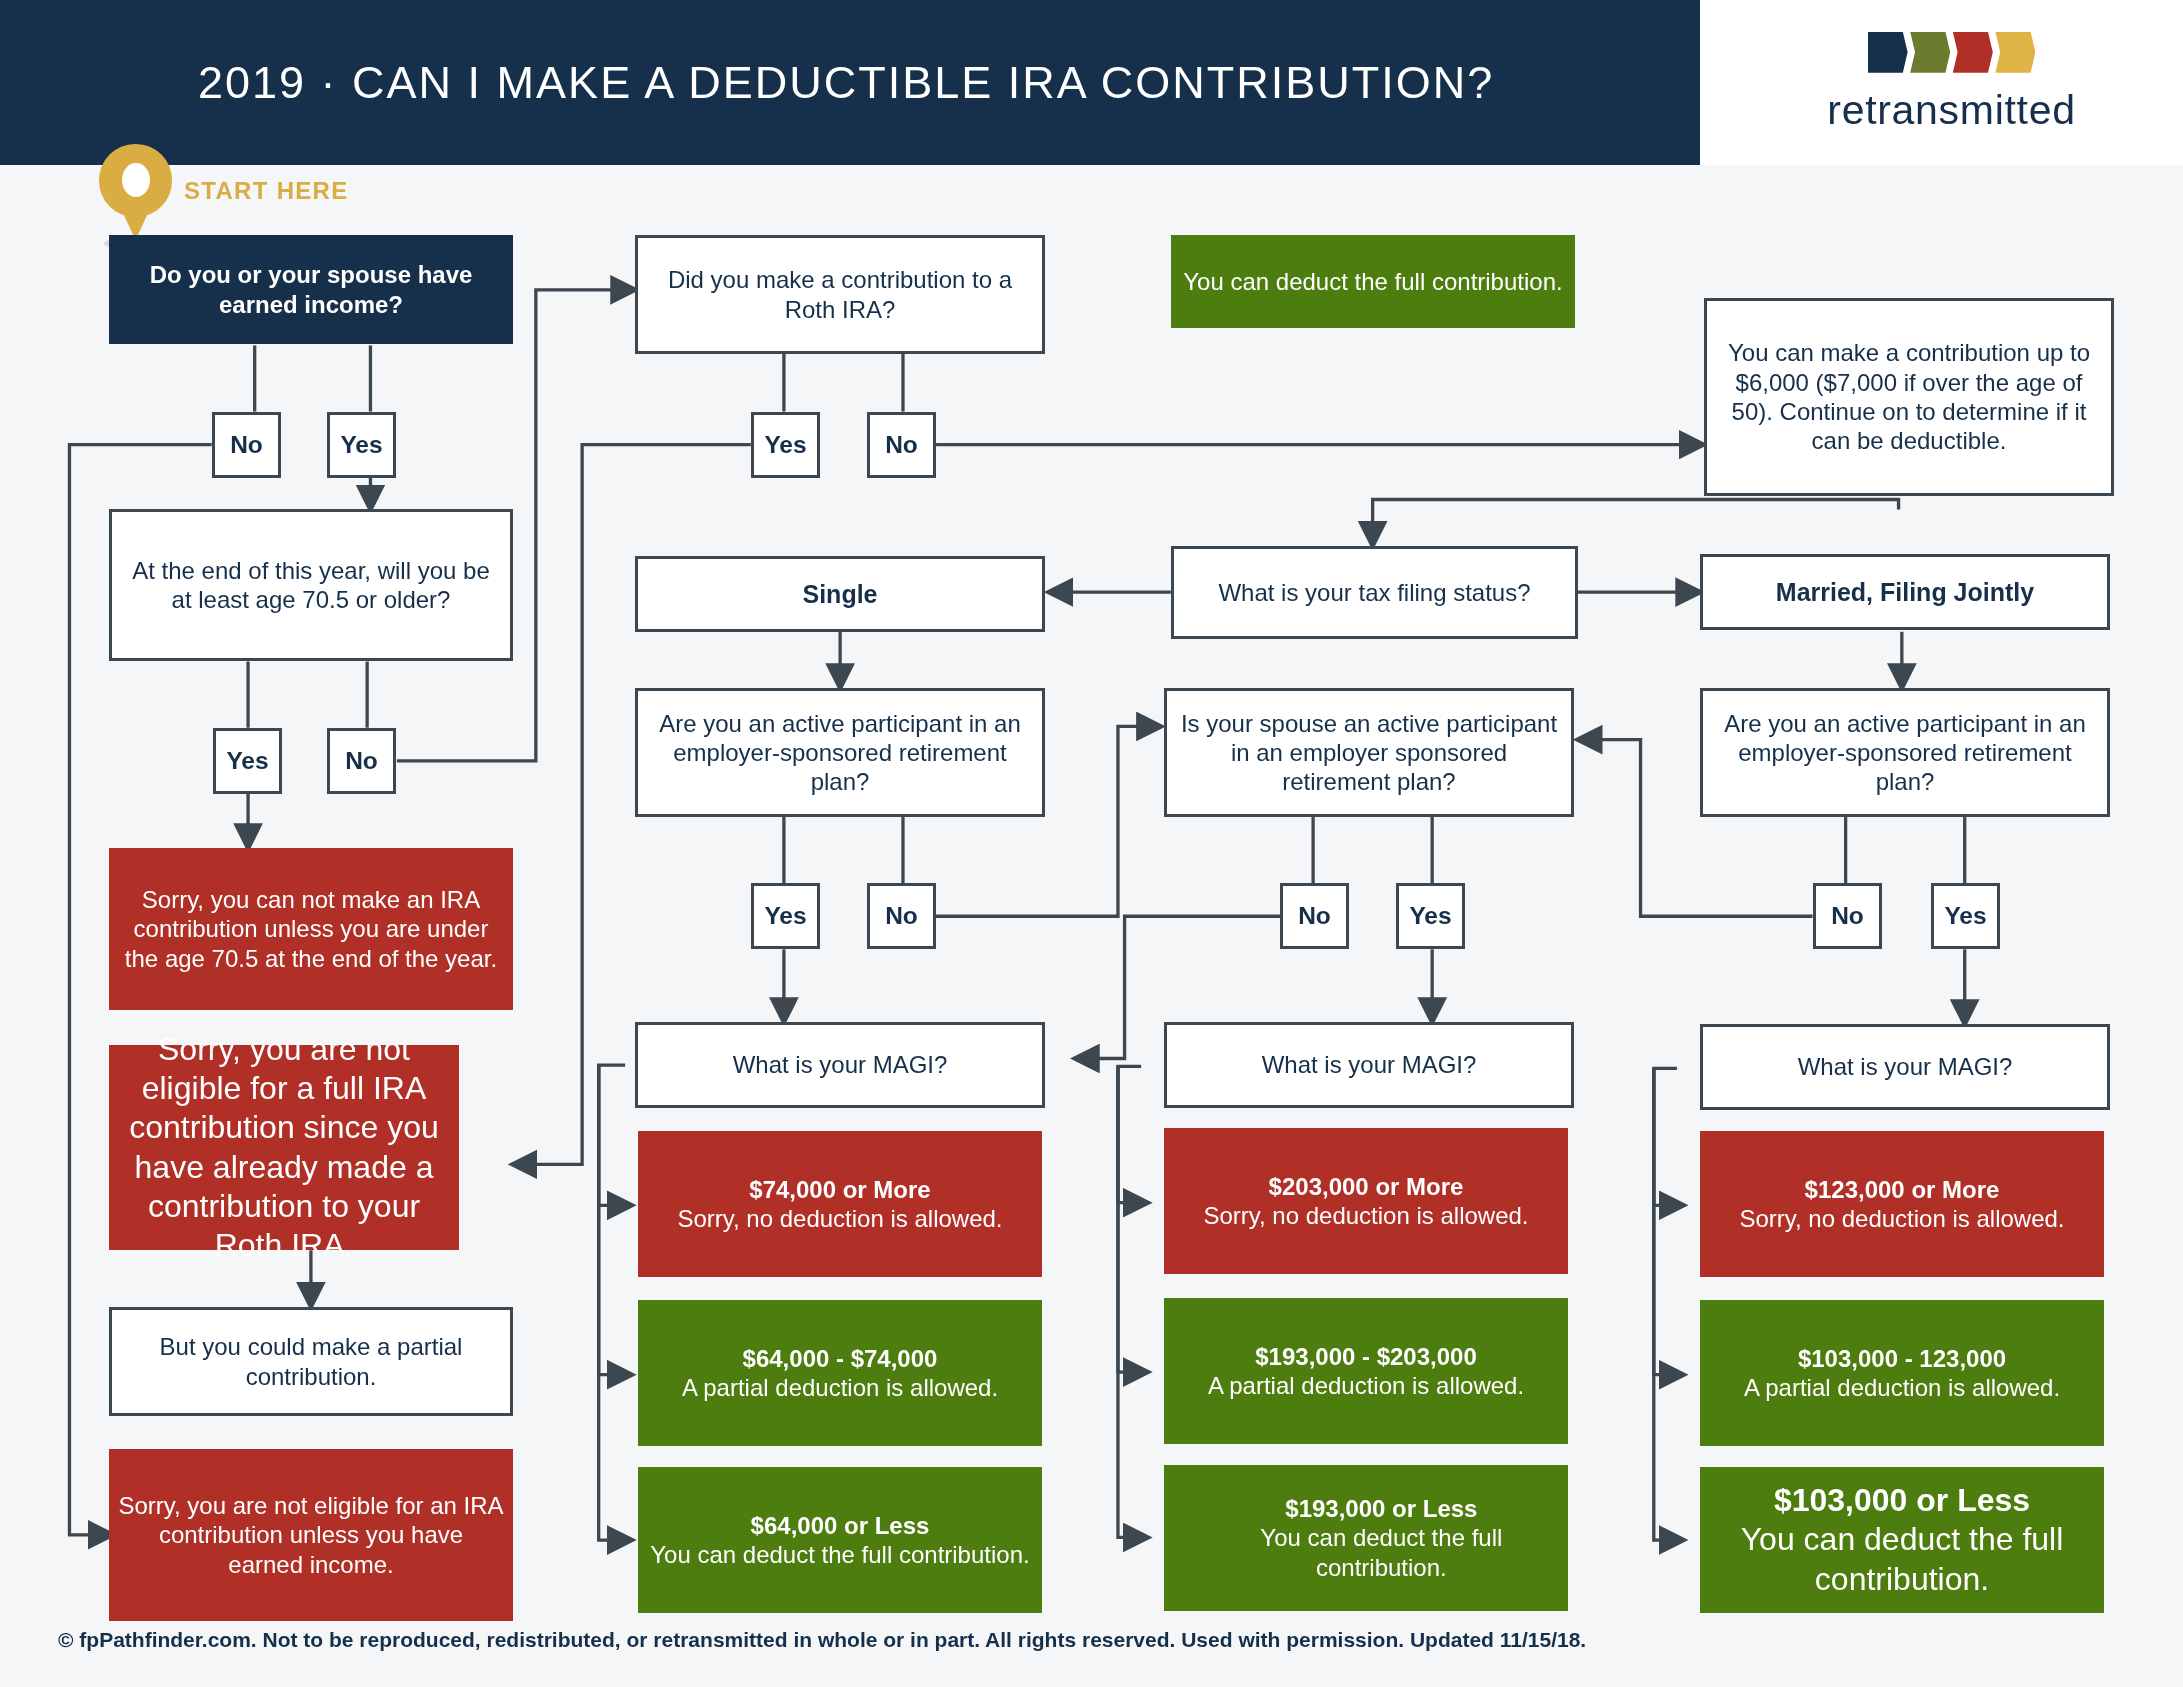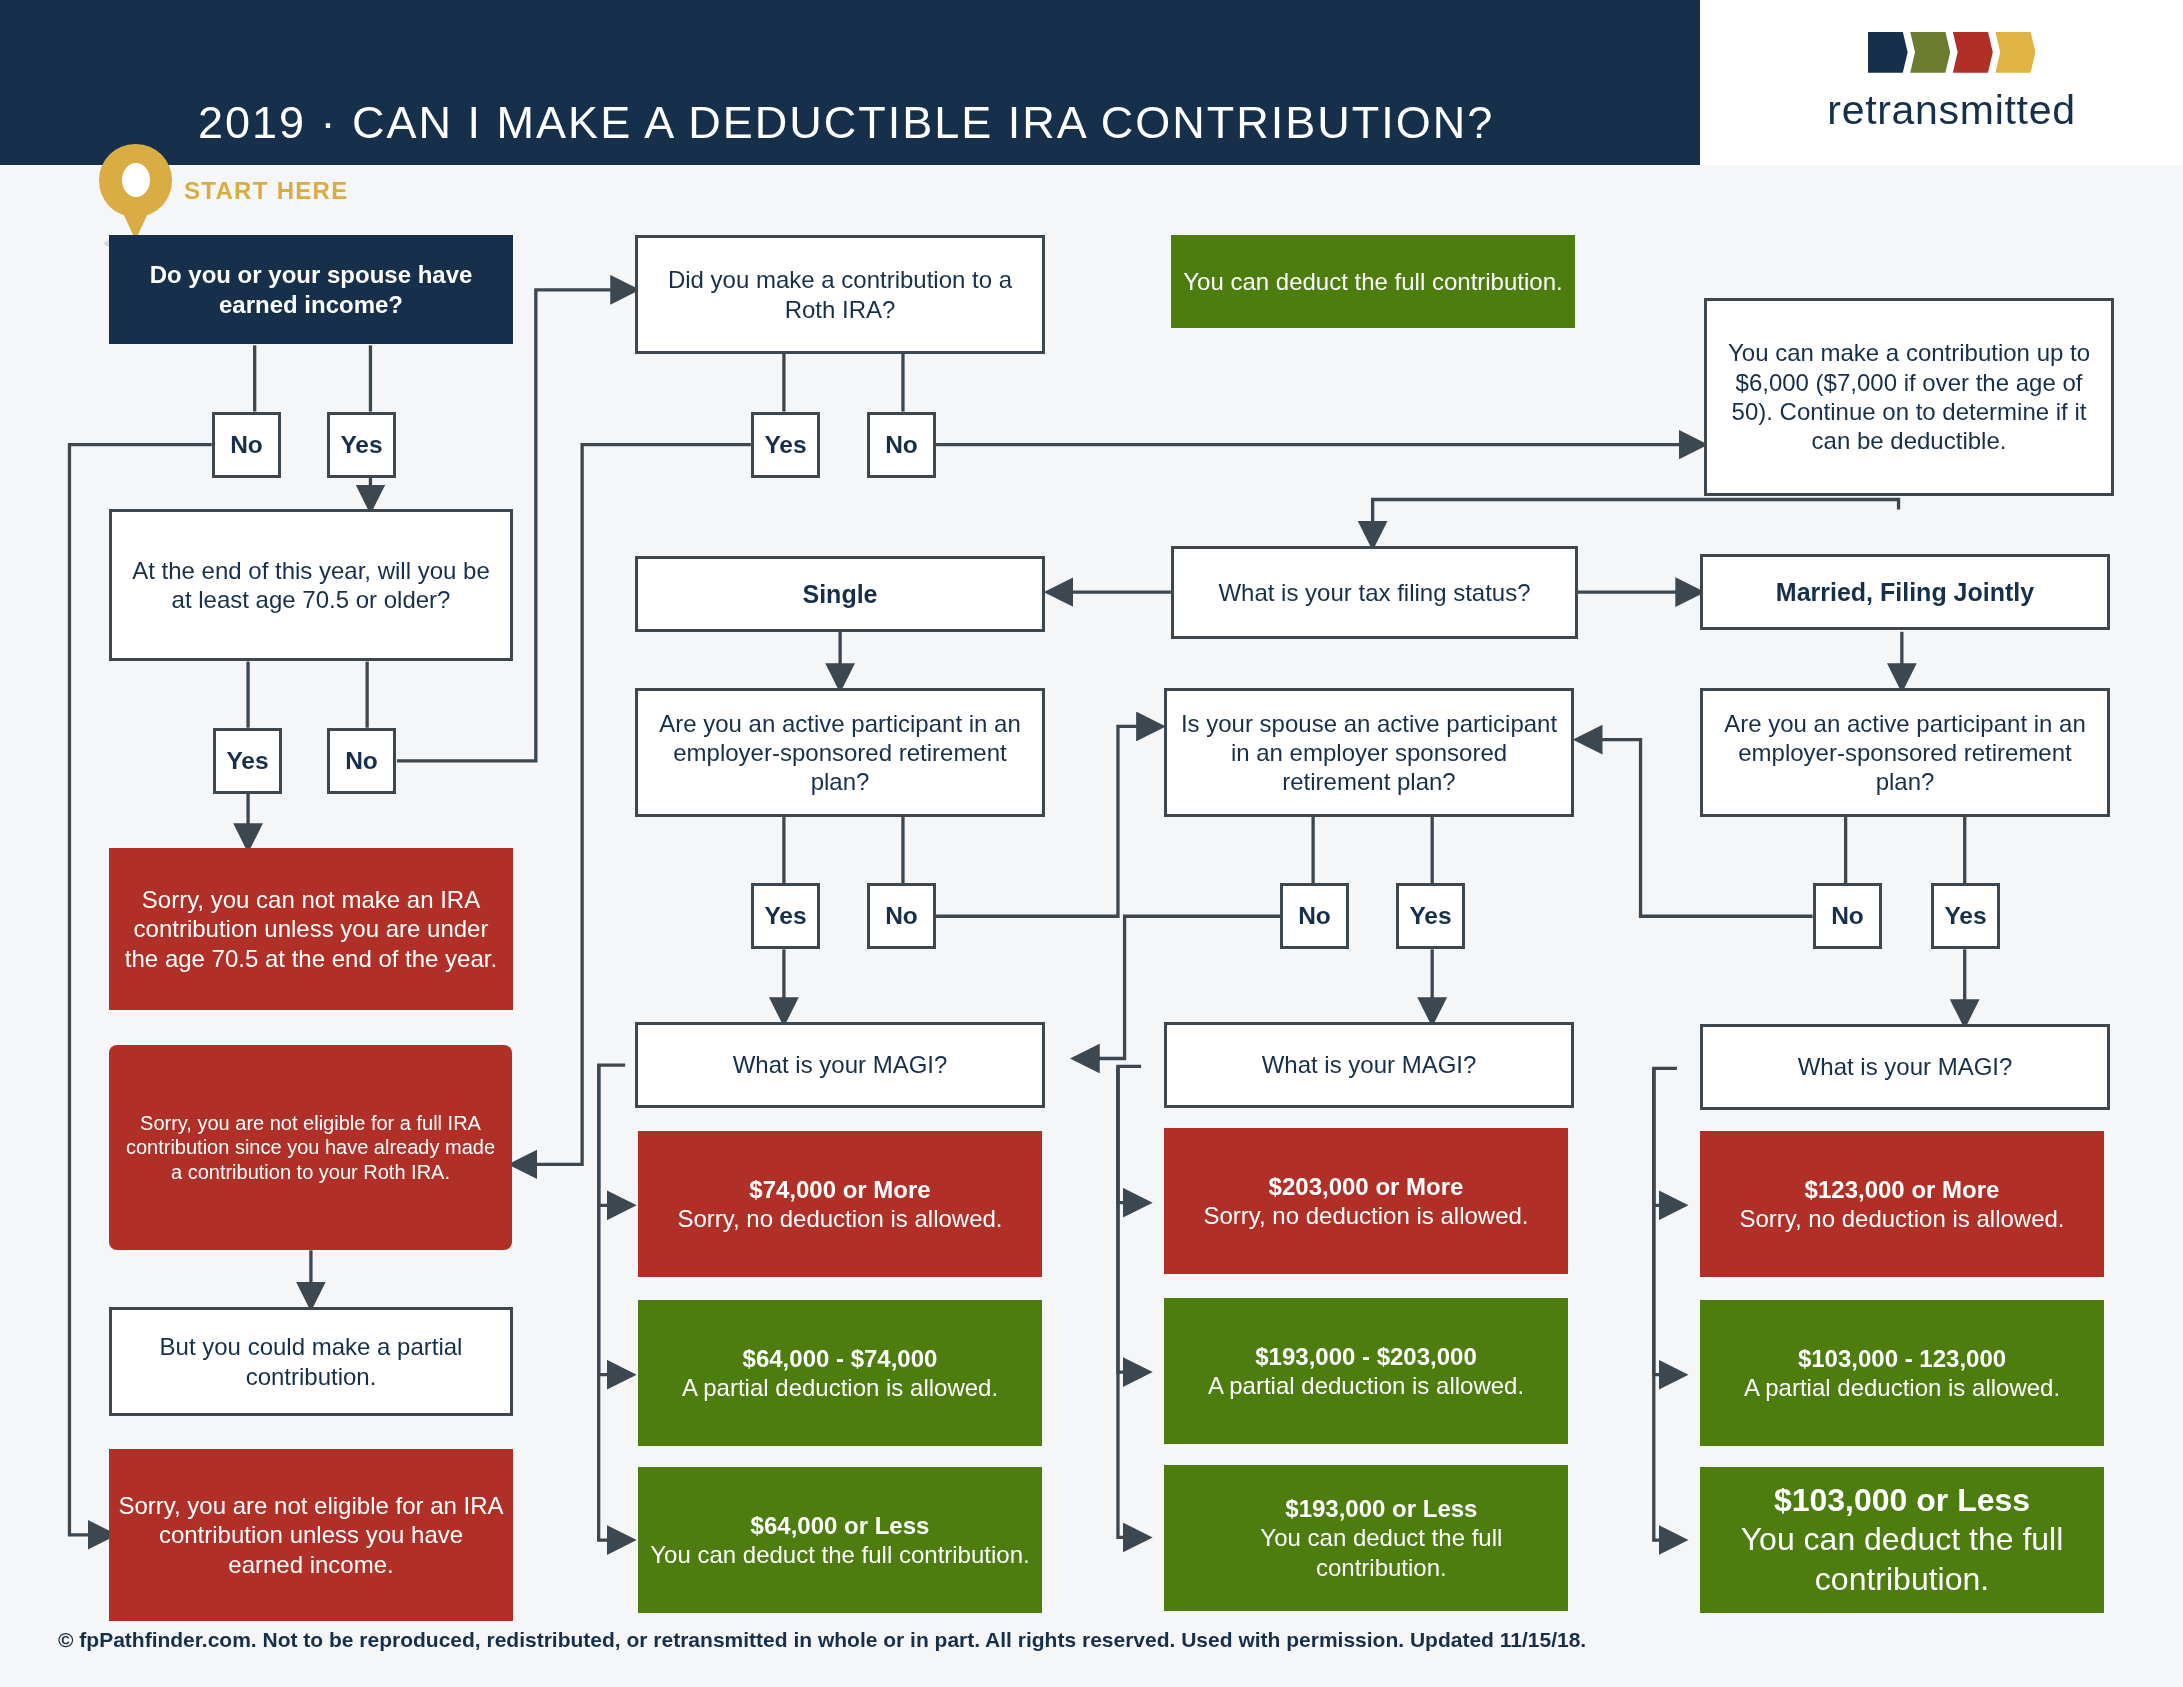--- a/index.html
+++ b/index.html
@@ -25,21 +25,20 @@
     border-left:22.5px solid #16304b;
   }
   .header-title {
     position:absolute; left:198px; top:0; height:165px;
     display:flex; align-items:center;
     color:#ffffff;
     font-size:45px;
     letter-spacing:2px;
     font-weight:300;
     white-space:nowrap;
-    margin-top:40px;
   }
   .header-right {
     position:absolute; left:1700px; top:0; width:483px; height:165px;
     background:#ffffff;
   }
   .logo-wrap {
     position:absolute; left:1720px; top:20px; width:463px; height:126px;
     display:flex; flex-direction:column; align-items:center; justify-content:center;
   }
   .logo-blocks { display:flex; gap:2.6px; margin-bottom:14.6px; }
@@ -225,21 +224,21 @@
     <span class="inner">Yes</span>
   </div>
   <div class="box small" style="left:327px; top:728px; width:69px; height:66px; font-size:24.5px;">
     <span class="inner">No</span>
   </div>
 
   <div class="box red" style="left:109px; top:848px; width:404px; height:162px; font-size:24px;">
     <span class="inner">Sorry, you can not make an IRA contribution unless you are under the age 70.5 at the end of the year.</span>
   </div>
 
-  <div class="box red" style="left:109px; top:1045px; width:403px; height:205px; font-size:20px;border-radius:8px;">
+  <div class="box red" style="left:109px; top:1045px; width:350px; height:205px; font-size:32px;">
     <span class="inner">Sorry, you are not eligible for a full IRA contribution since you have already made a contribution to your Roth IRA.</span>
   </div>
 
   <div class="box red" style="left:109px; top:1449px; width:404px; height:172px; font-size:24px;">
     <span class="inner">Sorry, you are not eligible for an IRA contribution unless you have earned income.</span>
   </div>
 
   <div class="box white" style="left:109px; top:1307px; width:404px; height:109px; font-size:24px;">
     <span class="inner">But you could make a partial contribution.</span>
   </div>

